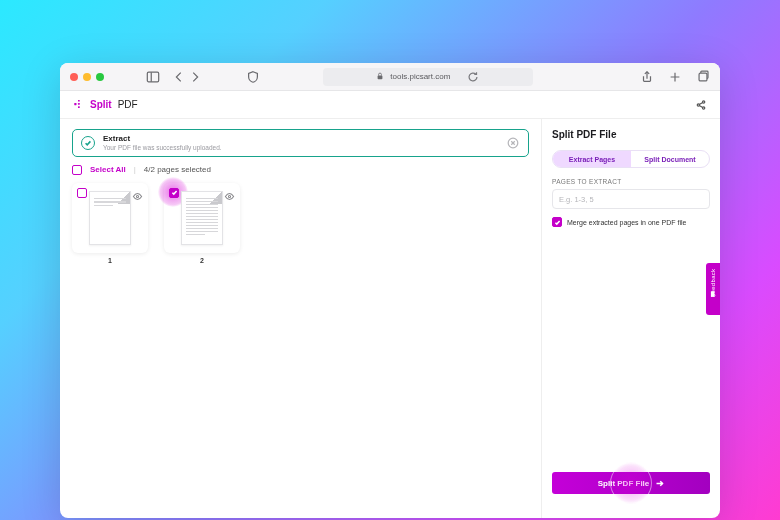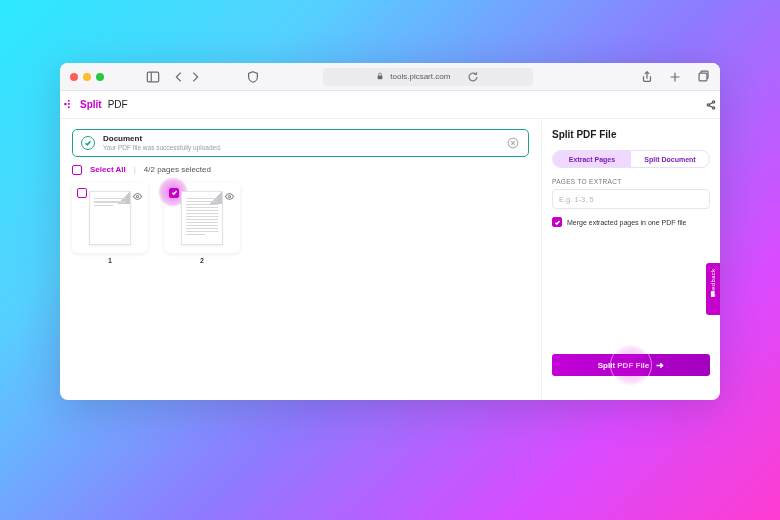--- a/index.html
+++ b/index.html
@@ -2,21 +2,21 @@
 <html><head>
 <meta charset="utf-8">
 <style>
   * { box-sizing: border-box; margin: 0; padding: 0; font-family: -apple-system, BlinkMacSystemFont, "Segoe UI", sans-serif; }
   body {
     width: 780px; height: 520px;
     background: linear-gradient(135deg, #2be9ff 0%, #55d0ff 25%, #8f7aff 55%, #d94bff 80%, #ff3bd1 100%);
     position: relative; overflow: hidden;
   }
   .window {
-    position: absolute; left: 60px; top: 63px; width: 660px; height: 337px;
+    position: absolute; left: 60px; top: 63px; width: 660px; height: 455px;
     background: #fff; border-radius: 8px; box-shadow: 0 8px 40px rgba(0,0,0,0.15);
     display: flex; flex-direction: column; overflow: hidden;
   }
   
   .toolbar {
     height: 28px; background: #f6f5f7; border-bottom: 1px solid #e6e6e8;
     display: flex; align-items: center; padding: 0 10px; gap: 8px;
   }
   .traffic { display: flex; gap: 5px; }
   .tl { width: 8px; height: 8px; border-radius: 50%; }
@@ -33,21 +33,21 @@
     display:flex; align-items:center; justify-content:center; gap:6px;
     margin: 0 auto; font-size: 8px; color:#5a5a5e;
   }
   .addr .lock svg { width:8px; height:8px; }
   .addr .refresh { margin-left: 10px; color:#7a7a7e; }
   .toolbar-right { display:flex; gap:14px; margin-left:auto; align-items:center; }
 
   
   .app-header {
     height: 28px; border-bottom: 1px solid #eee; display:flex; align-items:center;
-    padding: 0 2px; justify-content: space-between;
+    padding: 0 12px; justify-content: space-between;
   }
   .brand { display:flex; align-items:center; gap:6px; font-size: 10px; font-weight: 600; }
   .brand-icon { color:#c400c9; }
   .brand .light { color:#c400c9; font-weight: 700; }
   .brand .bold { color:#222; font-weight: 400; }
   .share-icon { color:#555; }
 
   
   .main { flex:1; display:flex; min-height:0; }
   .left {
@@ -265,21 +265,21 @@
   <div class="main">
     <div class="left">
 
       <div class="banner">
         <div class="tick">
           <svg viewBox="0 0 10 10">
               <polyline points="2,5.3 4,7.2 8,3"></polyline>
             </svg>
         </div>
         <div class="banner-texts">
-          <div class="banner-title">Document</div>
+          <div class="banner-title">Extract</div>
           <div class="banner-sub">Your PDF file was successfully uploaded.</div>
         </div>
         <div class="tb-icon banner-close">
           <svg viewBox="0 0 16 16">
               <circle cx="8" cy="8" r="5.5"></circle>
               <line x1="6" y1="6" x2="10" y2="10"></line>
               <line x1="10" y1="6" x2="6" y2="10"></line>
             </svg>
         </div>
       </div>

